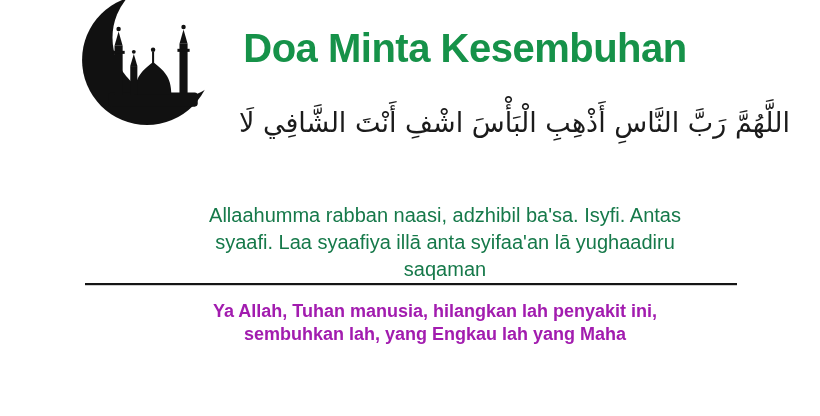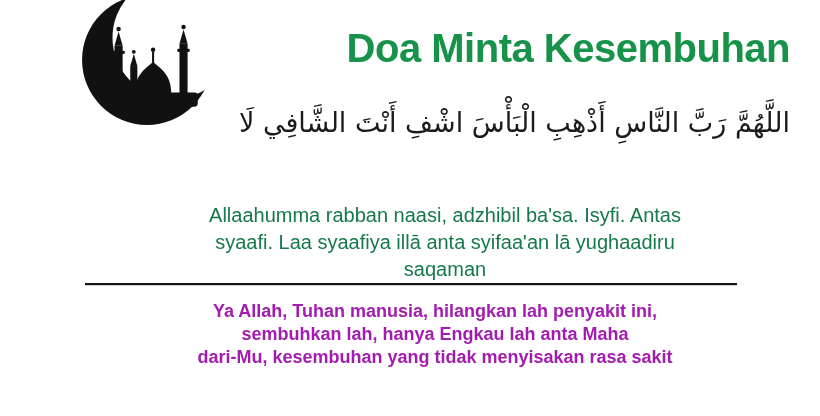--- a/index.html
+++ b/index.html
@@ -18,21 +18,21 @@
     width: 138px;
     height: 152px;
   }
   .icon-wrap svg { display: block; width: 100%; height: 100%; }
   .title {
     position: absolute;
     left: 140px;
     width: 650px;
     top: 27px;
     margin: 0;
-    text-align: right;
+    text-align: center;
     font-size: 40px;
     font-weight: bold;
     letter-spacing: -0.5px;
     color: #169249;
     line-height: 1.05;
     white-space: nowrap;
   }
   .arabic {
     position: absolute;
     left: 140px;
@@ -127,17 +127,16 @@
   <div class="translit">
     <div>Allaahumma rabban naasi, adzhibil ba'sa. Isyfi. Antas</div>
     <div>syaafi. Laa syaafiya illā anta syifaa'an lā yughaadiru</div>
     <div>saqaman</div>
   </div>
 
   <div class="divider"></div>
 
   <div class="translation">
     <div>Ya Allah, Tuhan manusia, hilangkan lah penyakit ini,</div>
-    <div>sembuhkan lah, hanya Engkau lah anta Maha</div>
-    <div>dari-Mu, kesembuhan yang tidak menyisakan rasa sakit</div>
+    <div>sembuhkan lah, yang Engkau lah yang Maha</div>
   </div>
 
 </div>
 
 </body></html>

